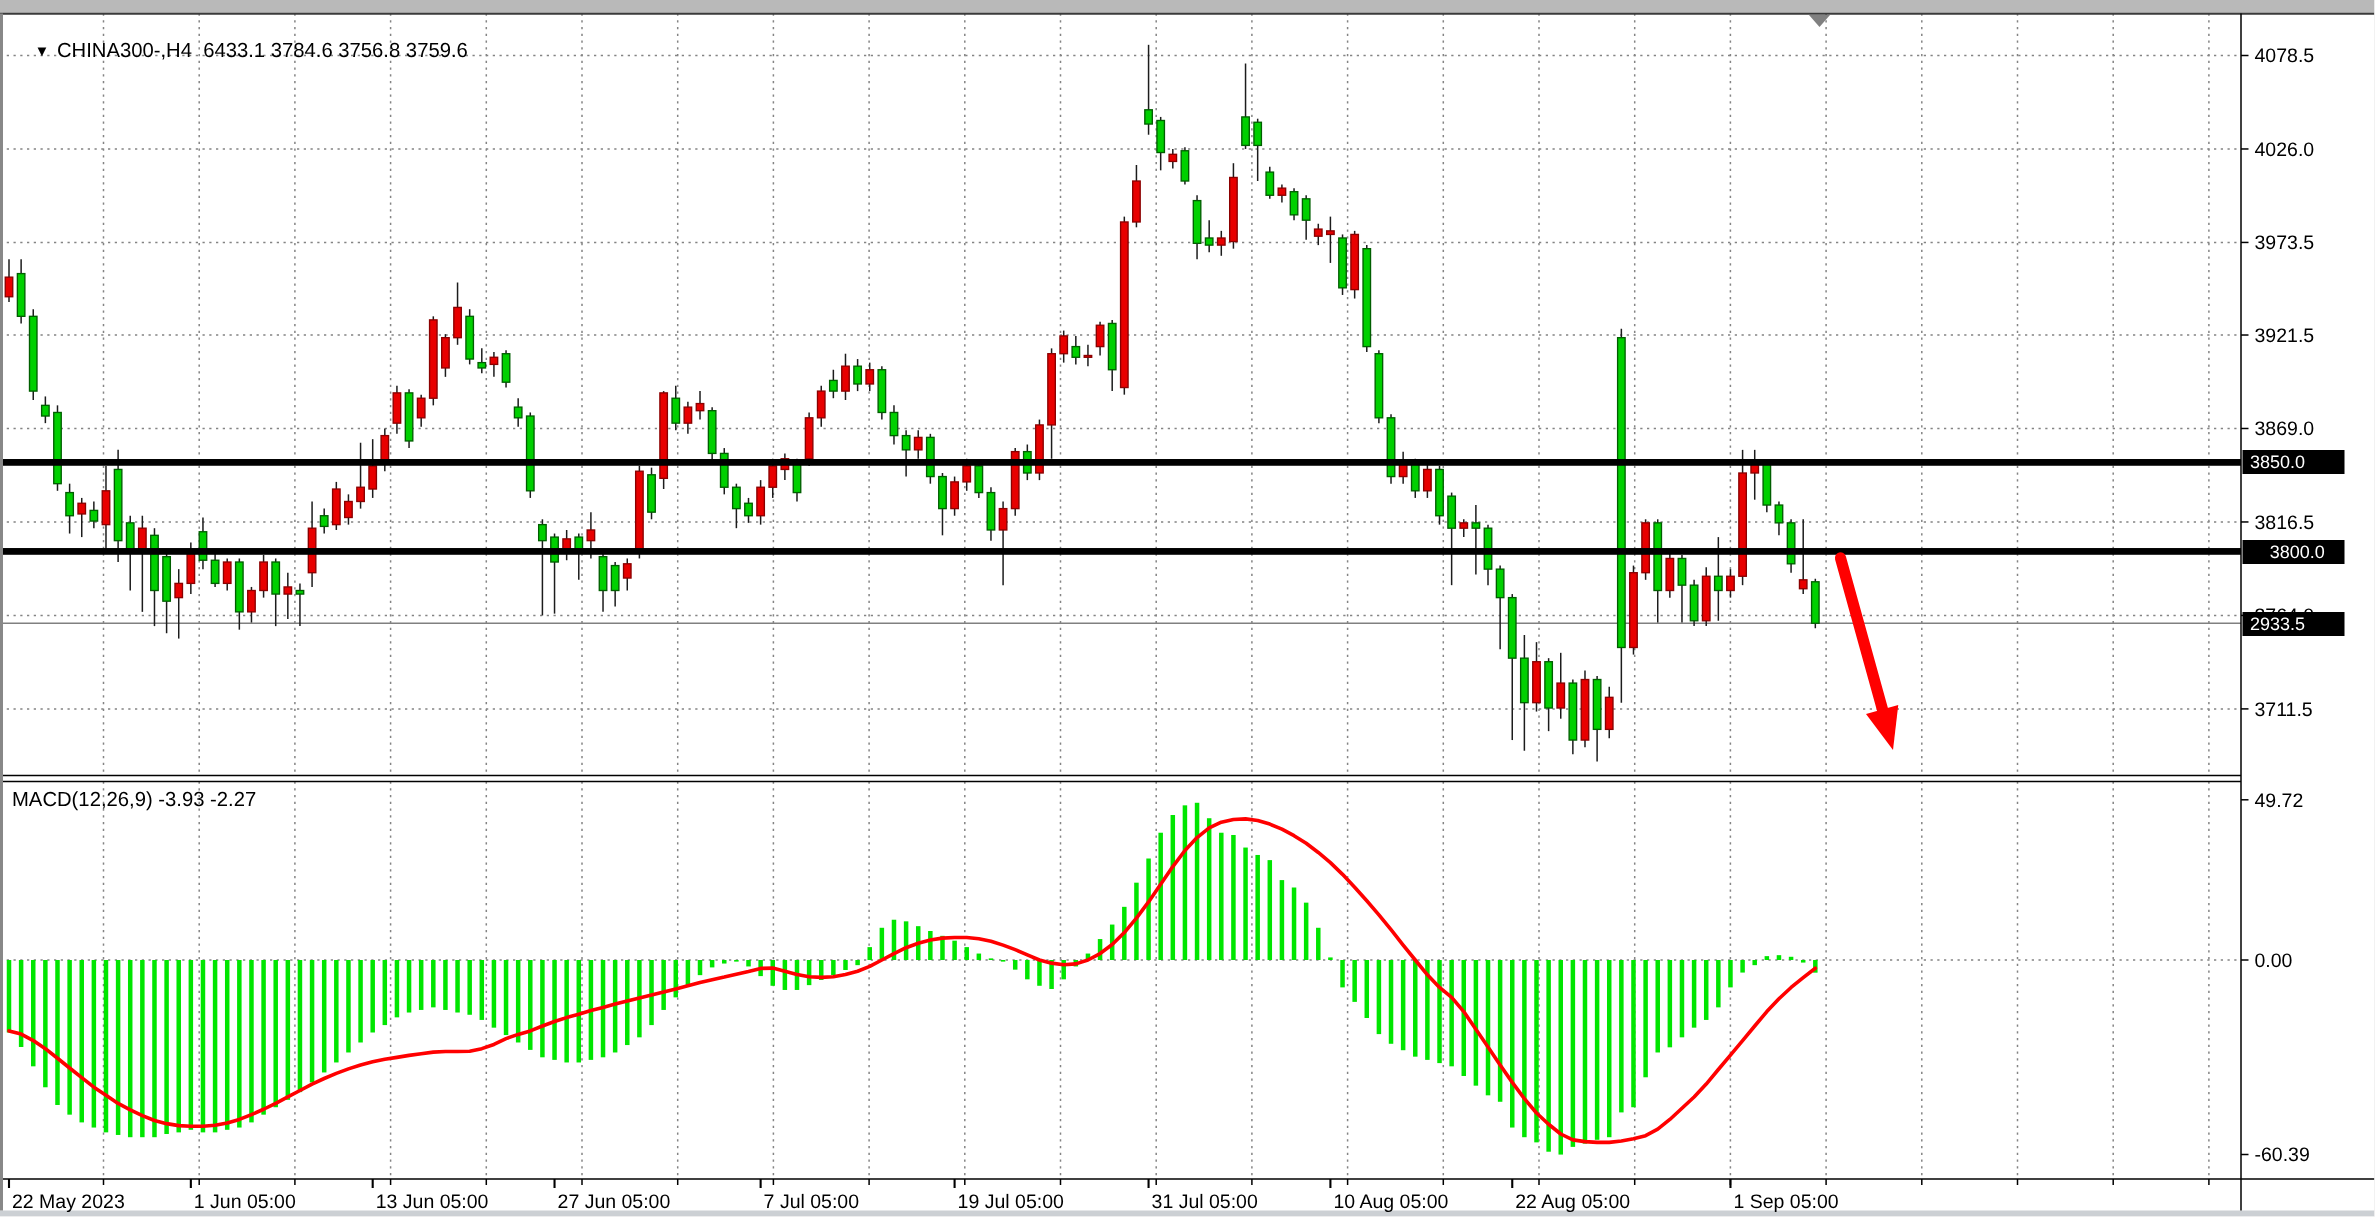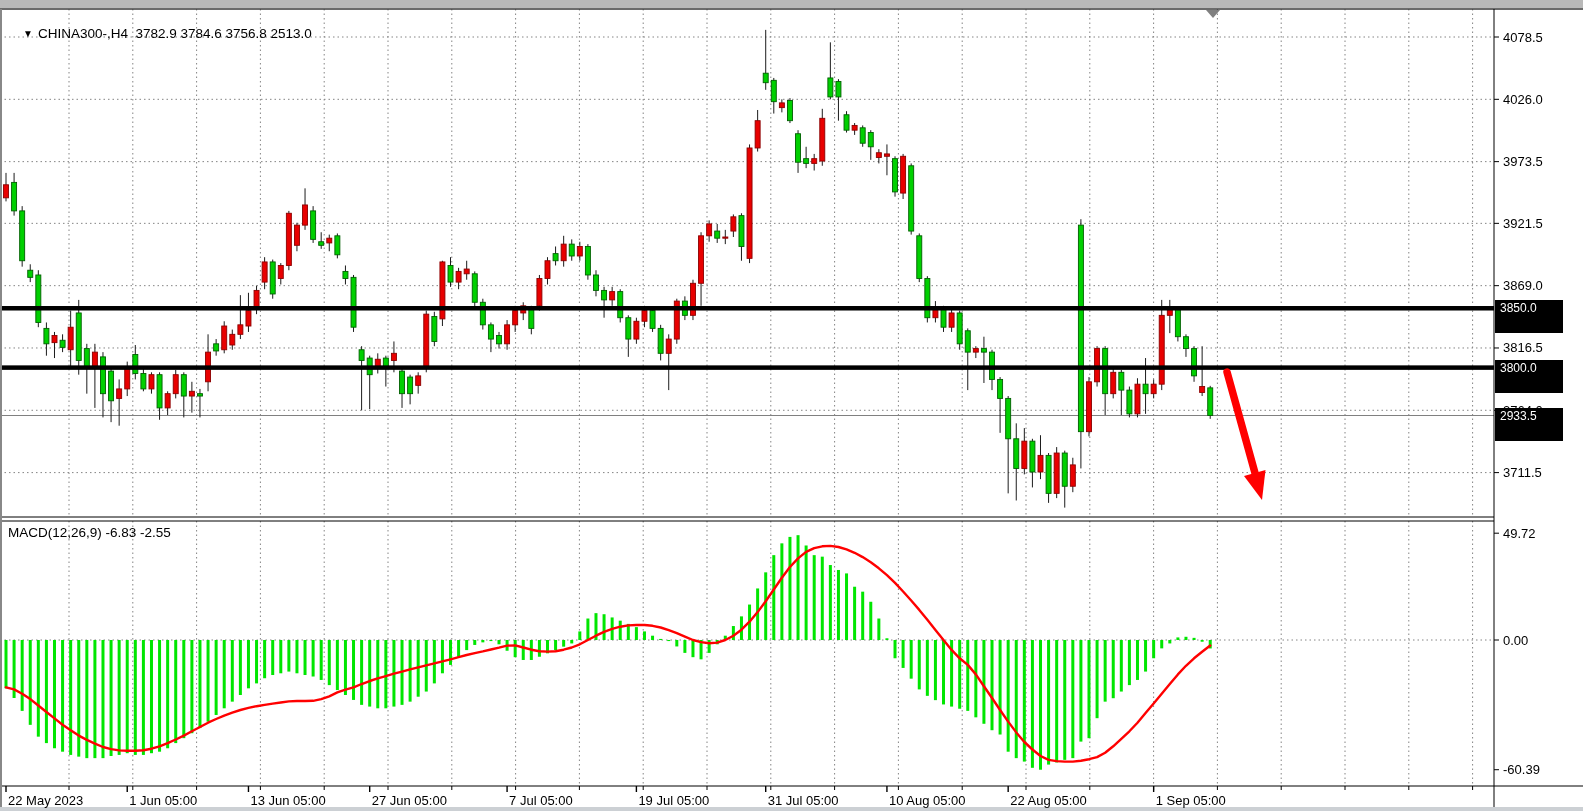--- a/index.html
+++ b/index.html
@@ -2,21 +2,21 @@
 <html><head>
 <meta charset="utf-8">
 <style>
   html,body{margin:0;padding:0;background:#e8e8e8;font-family:"Liberation Sans",sans-serif;}
   #chart-window{position:relative;width:1583px;height:811px;background:#ffffff;overflow:hidden;}
   #chart-canvas{position:absolute;left:0;top:0;}
   .overlay-label{position:absolute;color:#000;font-size:13.5px;white-space:pre;letter-spacing:0;}
   #title-bar{left:8px;top:11px;font-weight:500;}
   #title-bar .marker{font-size:10px;vertical-align:1px;margin-right:5px;}
   #macd-label{left:8px;top:525px;}
-  .price-box{position:absolute;left:1495px;width:68px;height:33px;background:#000;color:#fff;
+  .price-box{position:absolute;left:1495px;width:68px;height:16px;background:#000;color:#fff;
              font-size:12px;line-height:16px;padding-left:5px;box-sizing:border-box;}
 </style>
 </head>
 <body>
 
 <div id="chart-window">
   <div id="chart-canvas"><svg width="1583" height="811" xmlns="http://www.w3.org/2000/svg" font-family="Liberation Sans, sans-serif">
         <rect x="0" y="0" width="1583" height="811" fill="#ffffff"></rect>
         <rect x="0" y="0" width="1583" height="8" fill="#b9b9b9"></rect>
         <rect x="0" y="807" width="1583" height="4" fill="#ccd0d4"></rect>
@@ -599,21 +599,21 @@
         <text x="767.7080000000001" y="805" font-size="13" fill="#000">31 Jul 05:00</text>
         <line x1="886.9380000000001" y1="786" x2="886.9380000000001" y2="792" stroke="#000" stroke-width="1.4"></line>
         <text x="888.9380000000001" y="805" font-size="13" fill="#000">10 Aug 05:00</text>
         <line x1="1008.1680000000001" y1="786" x2="1008.1680000000001" y2="792" stroke="#000" stroke-width="1.4"></line>
         <text x="1010.1680000000001" y="805" font-size="13" fill="#000">22 Aug 05:00</text>
         <line x1="1153.644" y1="786" x2="1153.644" y2="792" stroke="#000" stroke-width="1.4"></line>
         <text x="1155.644" y="805" font-size="13" fill="#000">1 Sep 05:00</text>
       </svg></div>
 
   <div class="overlay-label" id="title-bar">
-    <span class="marker">▼</span><span>CHINA300-,H4  3782.9 3784.6 3756.8 2513.0</span>
+    <span class="marker">▼</span><span>CHINA300-,H4  6433.1 3784.6 3756.8 3759.6</span>
   </div>
 
-  <div class="overlay-label" id="macd-label">MACD(12,26,9) -6.83 -2.55</div>
+  <div class="overlay-label" id="macd-label">MACD(12,26,9) -3.93 -2.27</div>
 
   <div class="price-box" id="box-res" style="top: 300.211px;">3850.0</div>
-  <div class="price-box" id="box-sup" style="top: 359.557px;">3800.0</div>
+  <div class="price-box" id="box-sup" style="top: 359.557px; text-align: center;">3800.0</div>
   <div class="price-box" id="box-cur" style="top: 407.509px;">2933.5</div>
 </div>
 
 </body></html>

